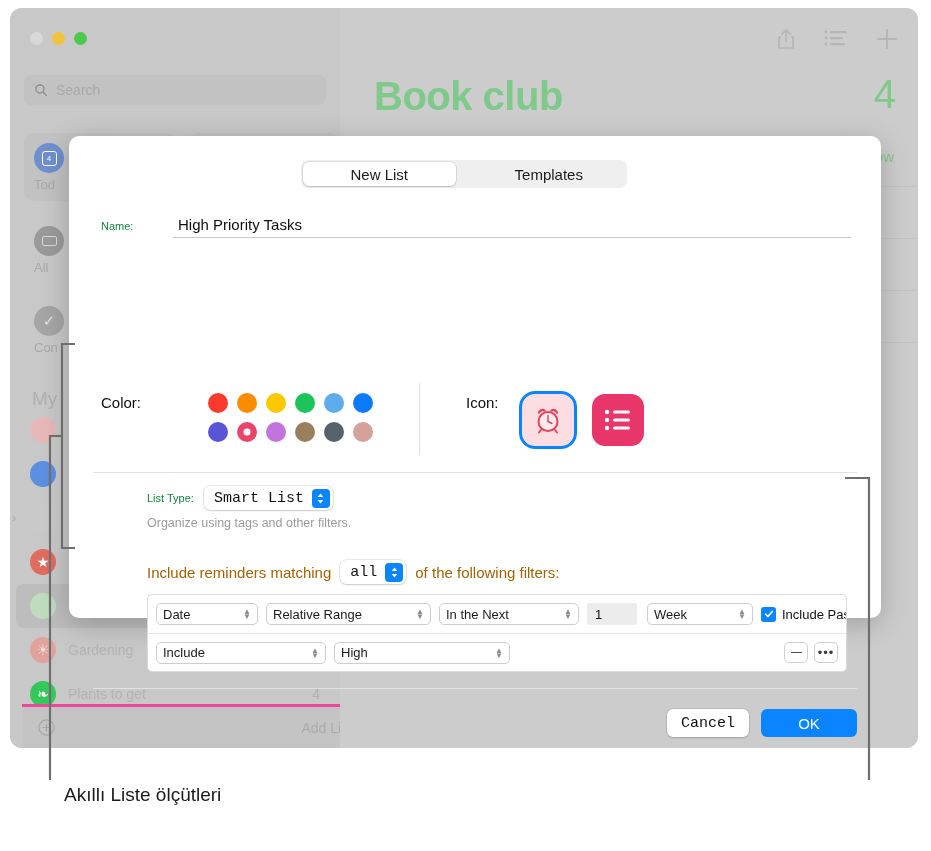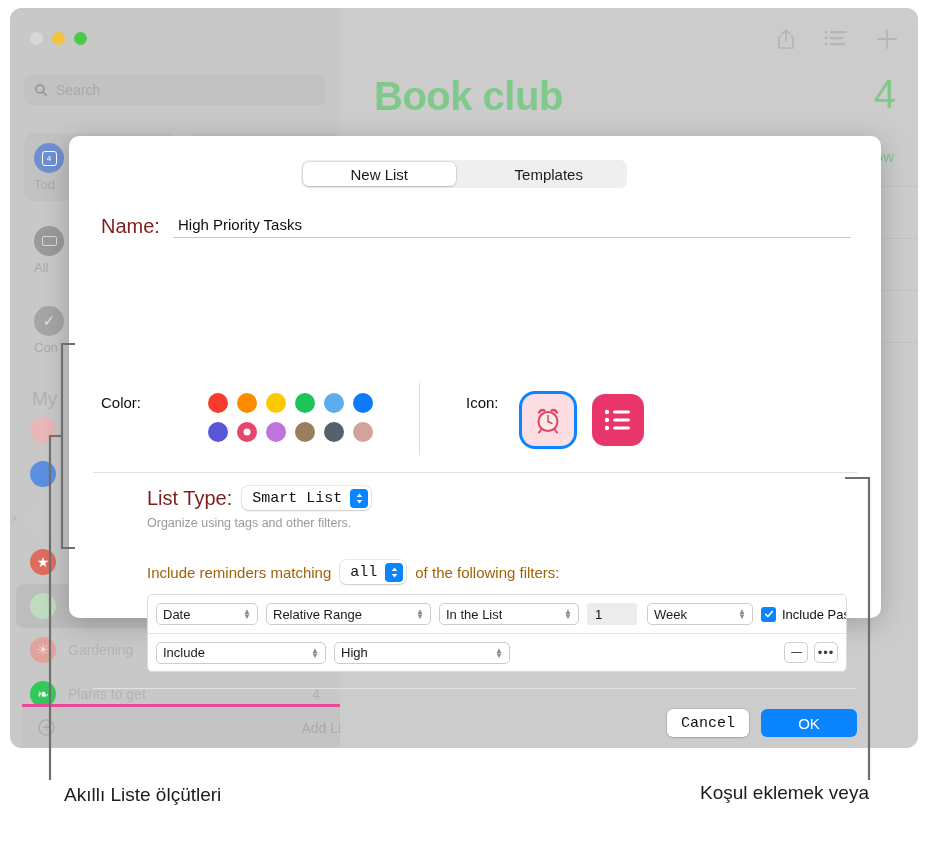--- a/index.html
+++ b/index.html
@@ -101,21 +101,21 @@
     background:#efefef; border-radius:7px;
     display:flex; padding:2px;gap:17px;
   }
   .seg-item {
     flex:1; display:flex; align-items:center; justify-content:center;
     font-size:15px; color:#1b1b1b; border-radius:6px;
   }
   .seg-item.active { background:#ffffff; box-shadow:0 0 0 0.5px rgba(0,0,0,0.14), 0 1px 2px rgba(0,0,0,0.14); }
 
   .row-name { position:absolute; left:32px; top:78px; width:750px; display:flex; align-items:center; }
-  .lbl { font-size:20px; color:#7f1d1d; }
+  .lbl { font-size:11px; color:#15803d; }
   .name-lbl { width:72px; }
   .name-input {
     flex:1; height:24px; border:none; outline:none;
     border-bottom:1px solid #c9c9c9;
     font-size:15px; color:#0e0e0e; font-family:"Liberation Sans", sans-serif;
     background:transparent; padding:0 4px 2px 5px;
   }
 
   .color-lbl { position:absolute; left:32px; top:258px; font-size:15px; color:#0e0e0e; }
   .swatches { position:absolute; left:134px; top:252px; display:grid; grid-template-columns:repeat(6,29px); grid-gap:0; }
@@ -450,21 +450,21 @@
             </span>
         </span>
         <span class="combo" style="width:165px;">
           <span class="ctxt">Relative Range</span>
           <span class="carets">
               <span>▲</span>
               <span>▼</span>
             </span>
         </span>
         <span class="combo" style="width:140px;">
-          <span class="ctxt">In the List</span>
+          <span class="ctxt">In the Next</span>
           <span class="carets">
               <span>▲</span>
               <span>▼</span>
             </span>
         </span>
         <span class="numfield">1</span>
         <span class="combo" style="width:106px;">
           <span class="ctxt">Week</span>
           <span class="carets">
               <span>▲</span>
@@ -521,16 +521,15 @@
     <polyline points="75,344 62,344 62,548 75,548" fill="none" stroke="#6e6e6e" stroke-width="2.2"></polyline>
     <polyline points="56,436 50,436 50,540" fill="none" stroke="#6e6e6e" stroke-width="2.2"></polyline>
     <polyline points="62,436 56,436" fill="none" stroke="#6e6e6e" stroke-width="2.2"></polyline>
     <line x1="50" y1="540" x2="50" y2="780" stroke="#6e6e6e" stroke-width="2.2"></line>
 
     <polyline points="845,478 869,478 869,780" fill="none" stroke="#6e6e6e" stroke-width="2.2"></polyline>
   </svg>
 
   <div class="cap cap-left">Akıllı Liste ölçütleri</div>
   <div class="cap cap-right">
-    <div>Koşul eklemek veya</div>
   </div>
 
 </div>
 
 </body></html>

